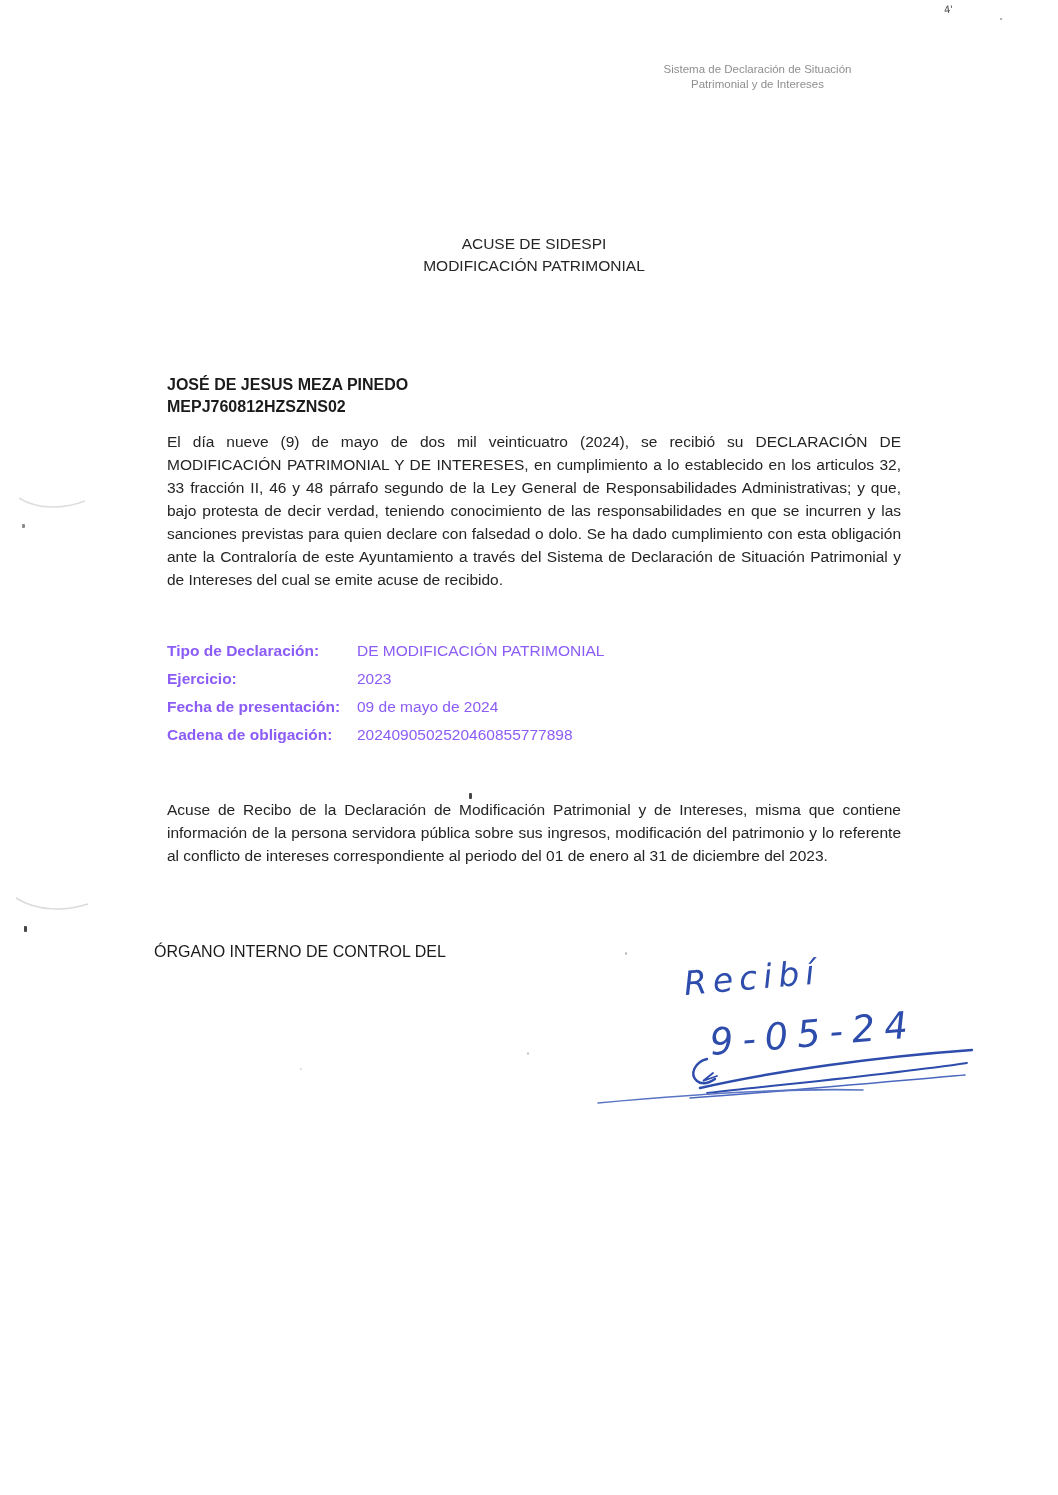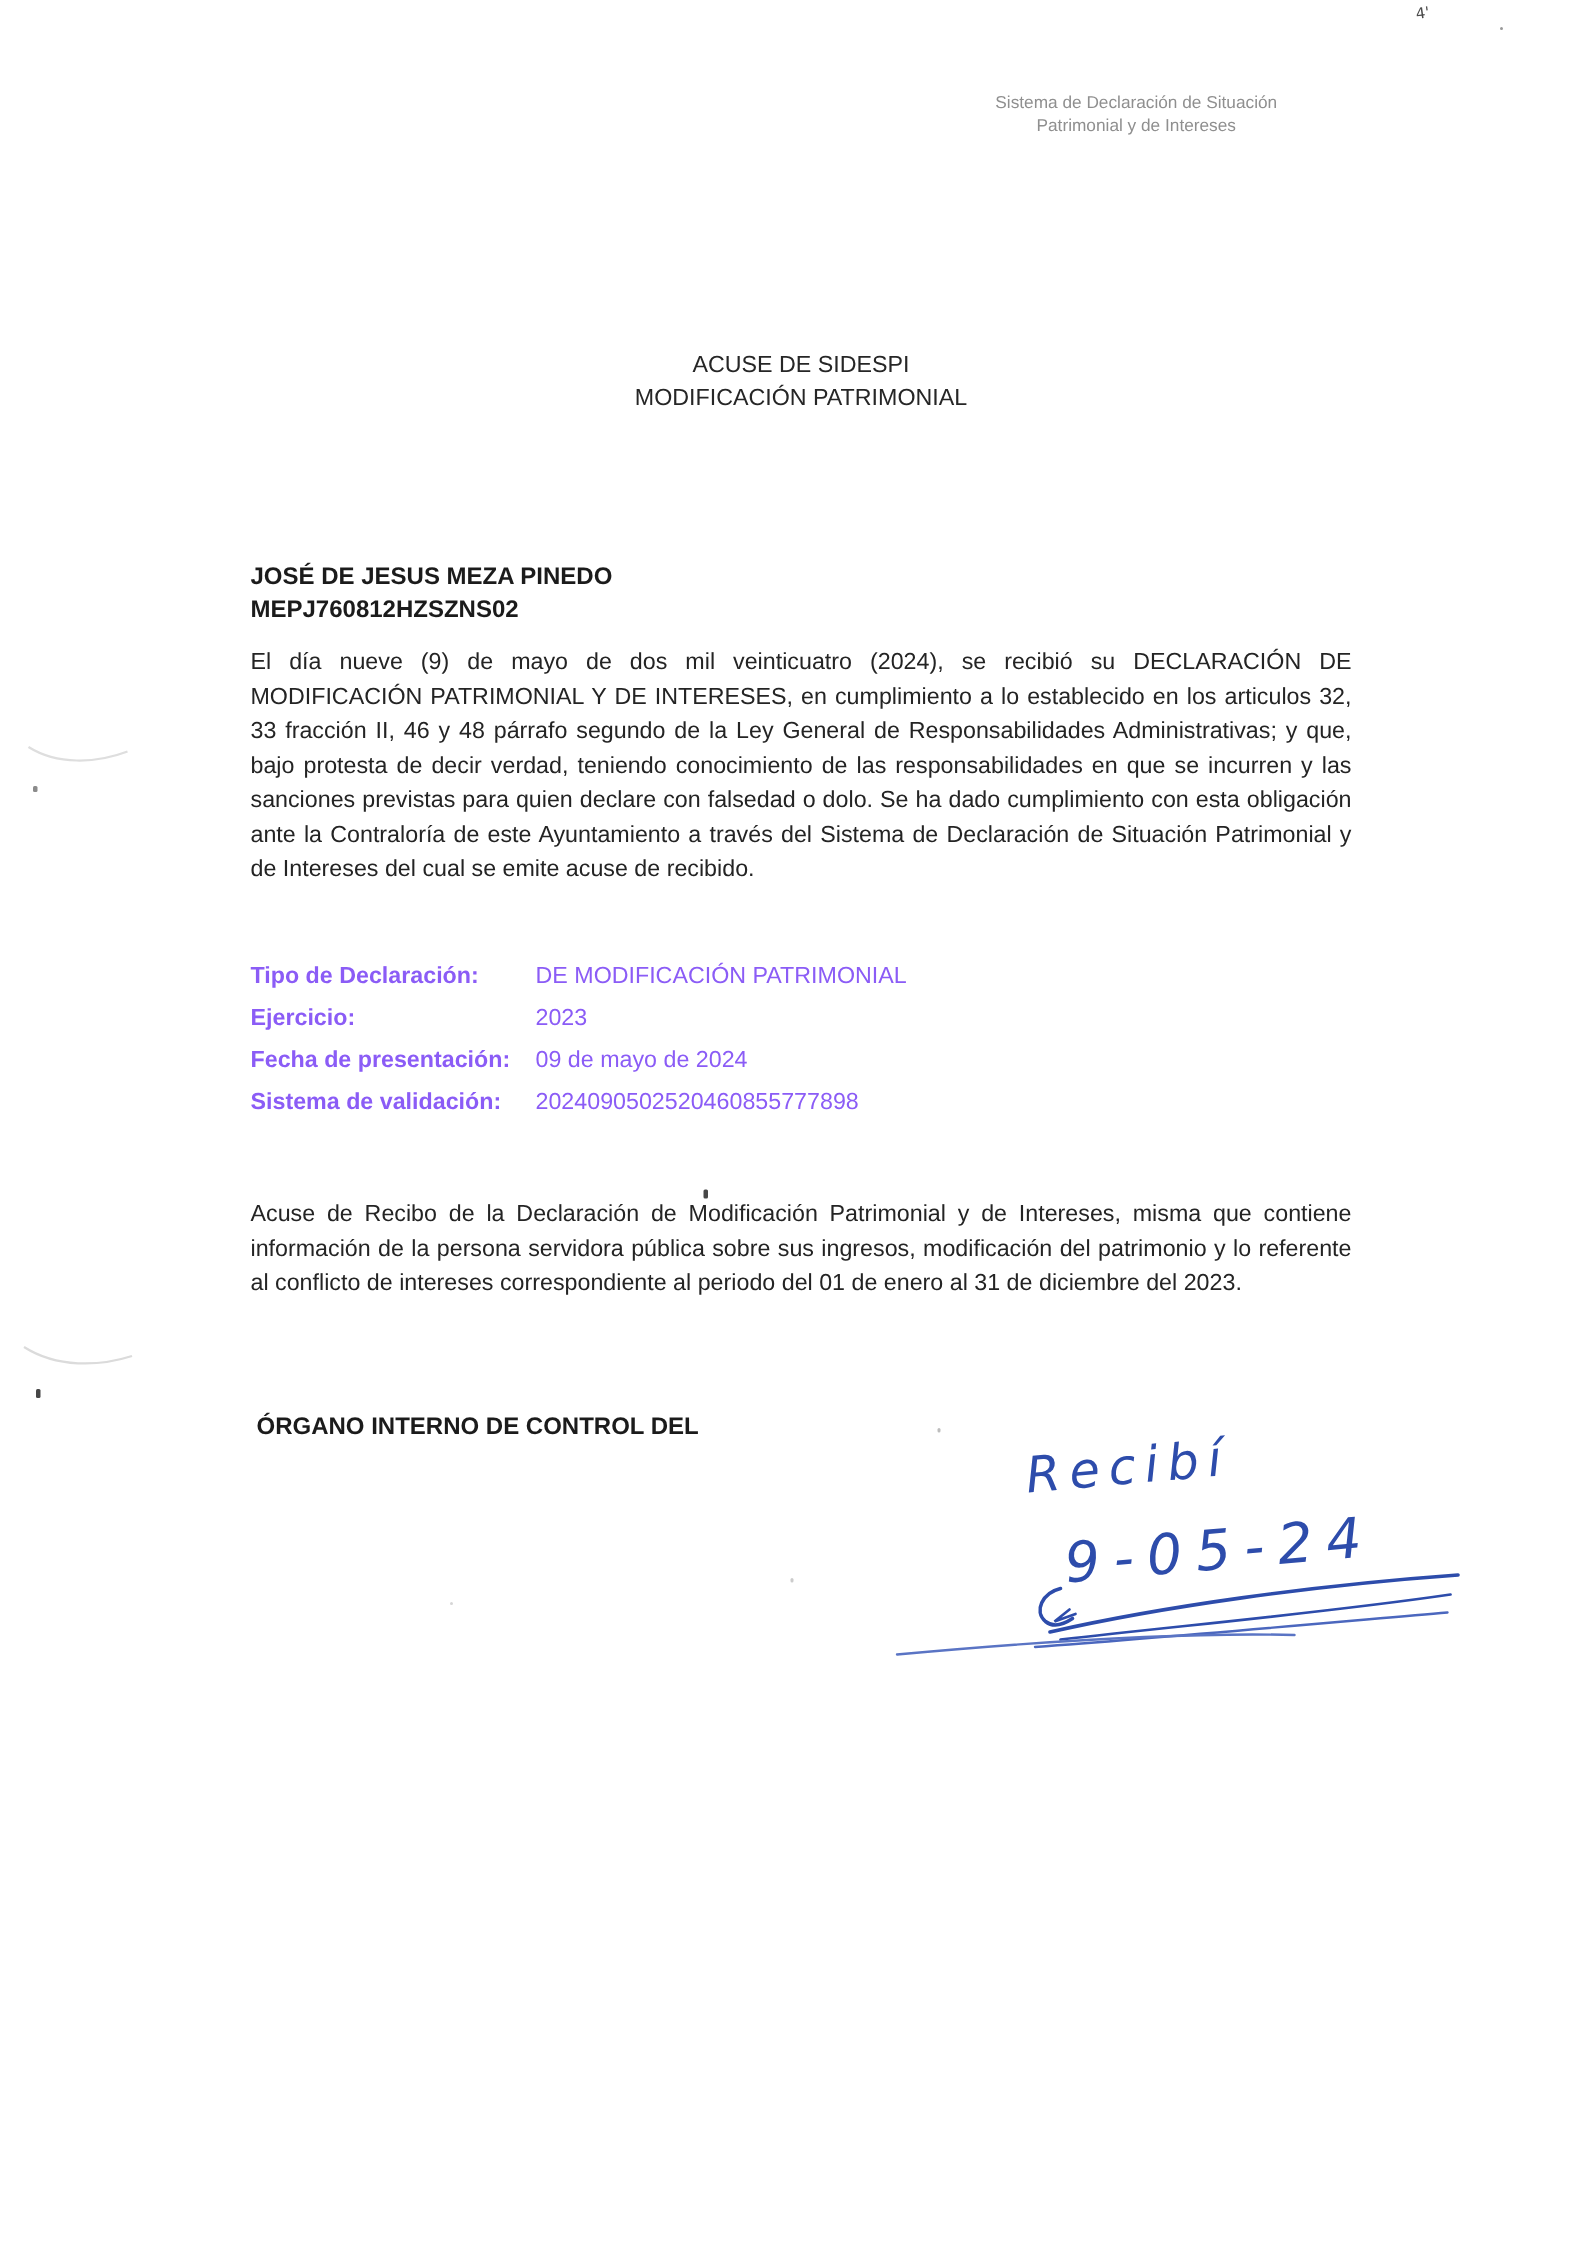--- a/index.html
+++ b/index.html
@@ -101,24 +101,24 @@
     flex: 0 0 auto;
   }
   .field-value {
     flex: 1 1 auto;
     white-space: nowrap;
   }
 
   
   .footer-heading {
     position: absolute;
-    left: 171px;
+    left: 154px;
     top: 943px;
     font-size: 16px;
-    font-weight: bold;
+    font-weight: normal;
     color: #1b1b1b;
   }
 
   
   .handwriting {
     position: absolute;
     left: 595px;
     top: 945px;
     width: 400px;
     height: 175px;
@@ -172,21 +172,21 @@
     </div>
     <div class="field-row">
       <span class="field-label">Ejercicio:</span>
       <span class="field-value">2023</span>
     </div>
     <div class="field-row">
       <span class="field-label">Fecha de presentación:</span>
       <span class="field-value">09 de mayo de 2024</span>
     </div>
     <div class="field-row">
-      <span class="field-label">Sistema de validación:</span>
+      <span class="field-label">Cadena de obligación:</span>
       <span class="field-value">2024090502520460855777898</span>
     </div>
   </div>
 
   <p class="body-par p2">Acuse de Recibo de la Declaración de Modificación Patrimonial y de Intereses, misma que contiene información de la persona servidora pública sobre sus ingresos, modificación del patrimonio y lo referente al conflicto de intereses correspondiente al periodo del 01 de enero al 31 de diciembre del 2023.</p>
 
   <div class="footer-heading">ÓRGANO INTERNO DE CONTROL DEL</div>
 
   <svg class="handwriting" viewBox="0 0 400 175">
     <text class="hand-text" x="90" y="50" font-size="33" letter-spacing="6" fill="#2d4cab" transform="rotate(-5 90 50)">Recibí</text>

